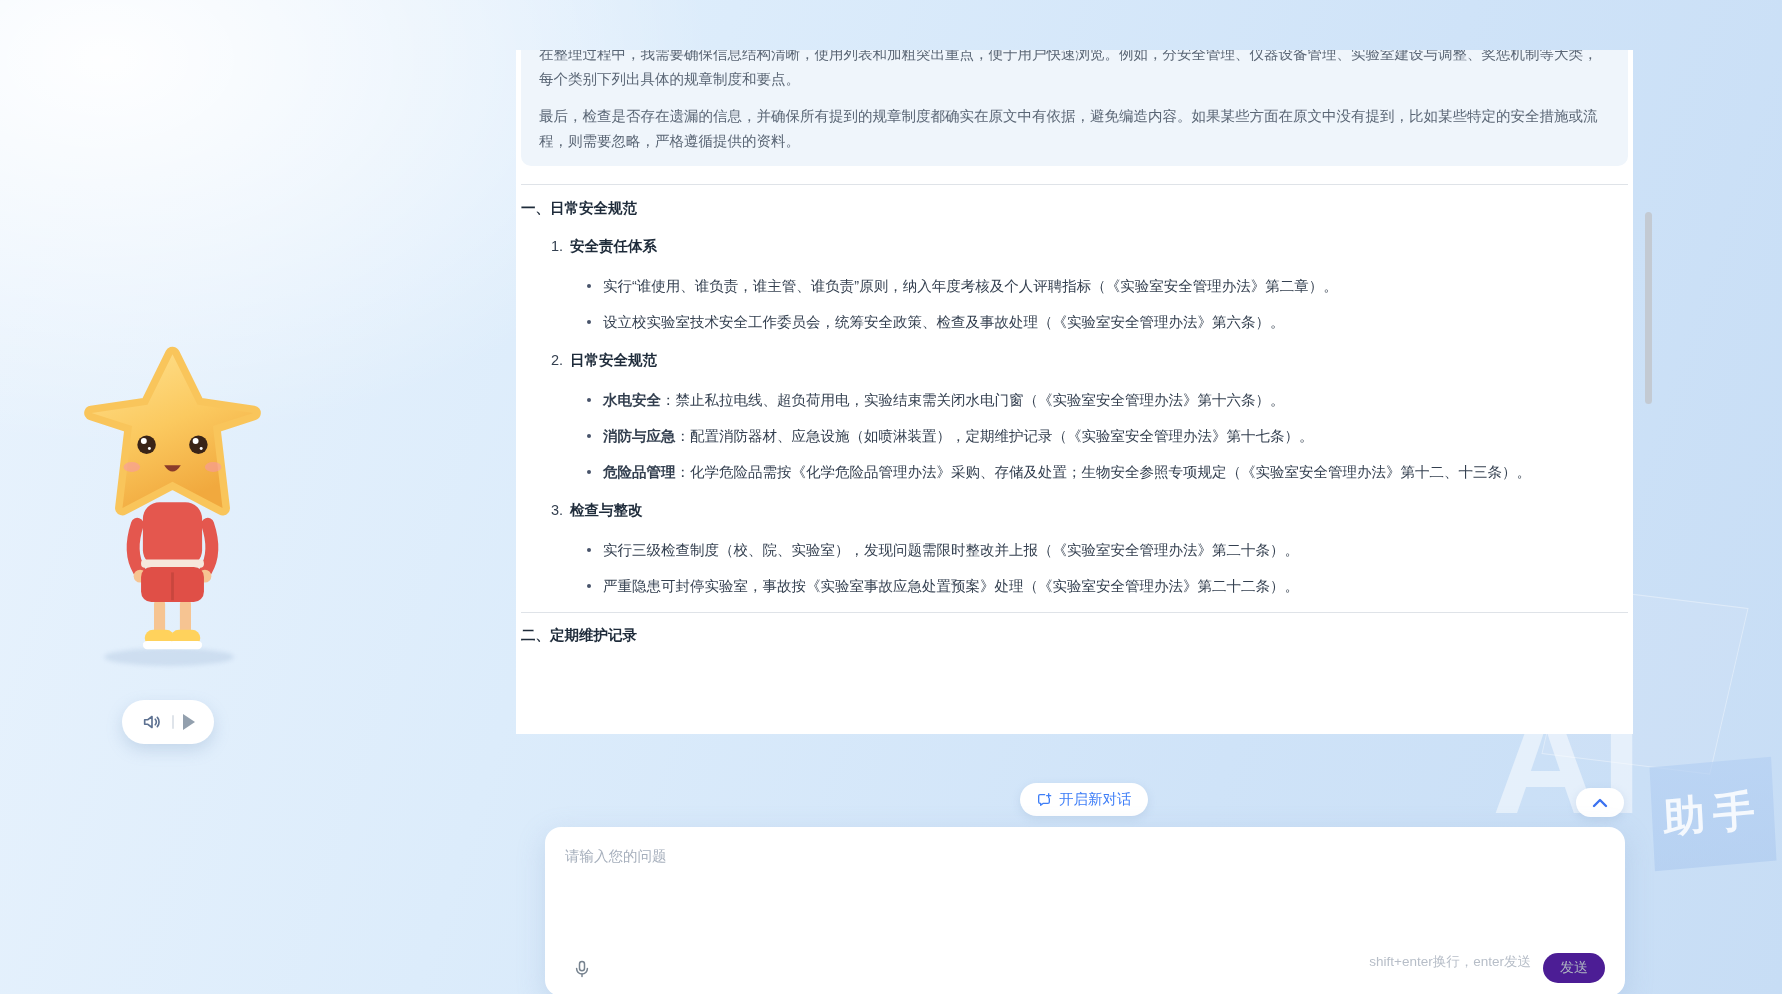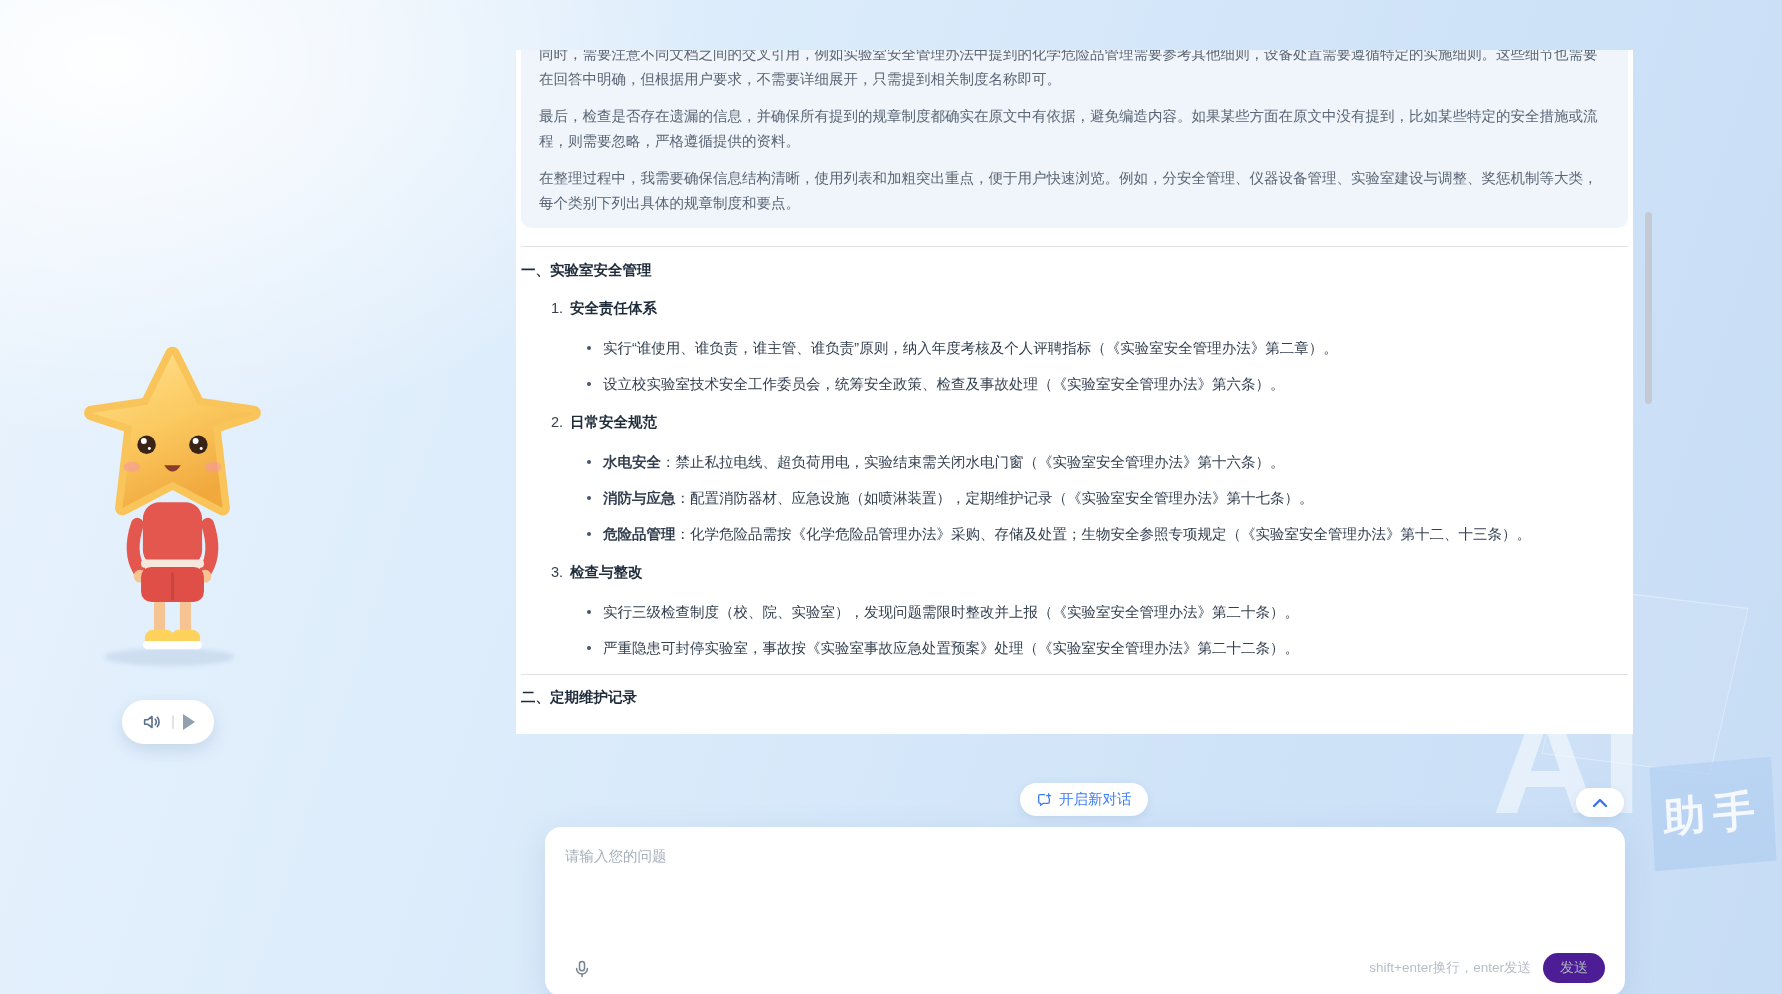--- a/index.html
+++ b/index.html
@@ -63,21 +63,21 @@
               border:0; border-radius:15px; display:flex; align-items:center; justify-content:center;
               box-shadow:0 3px 10px rgba(120,150,190,.2); cursor:pointer; }
   .input-card { position:absolute; left:545px; top:827px; width:1080px; height:169px; background:#fff;
                 border-radius:16px; box-shadow:0 8px 28px rgba(140,170,210,.3); }
   .q-input { position:absolute; left:6px; top:6px; width:900px; height:100px; border:0; outline:none;
              resize:none; background:transparent; padding:14px 14px; font:14.5px "Liberation Sans","DejaVu Sans",sans-serif;
              color:#333f4f; }
   .q-input::placeholder { color:#a6afbc; }
   .mic-btn { position:absolute; left:24px; bottom:14px; width:26px; height:26px; border:0; background:transparent;
              cursor:pointer; display:flex; align-items:center; justify-content:center; }
-  .send-row { position:absolute; right:20px; bottom:13px; display:flex; align-items:center; gap:12px; }
+  .send-row { position:absolute; right:20px; bottom:13px; display:flex; align-items:flex-start; gap:12px; }
   .send-hint { color:#b7bec8; font-size:13.5px; }
   .send-btn { width:62px; height:30px; border:0; border-radius:15px; background:#4c1d95; color:#aeb6c0;
               font-size:14px; cursor:default; font-family:inherit; }
 </style>
 </head>
 <body>
 
 <div class="wm-cube"></div>
 <div class="wm-ai">AI</div>
 <div class="wm-panel">
@@ -135,27 +135,26 @@
       <path d="M15.5 9a4.2 4.2 0 0 1 0 6"></path>
       <path d="M17.8 7a7.5 7.5 0 0 1 0 10"></path>
     </svg>
   </span>
   <span class="audio-divider"></span>
   <span class="play-tri" style="cursor:pointer;"></span>
 </div>
 
 <div class="chat-panel">
   <div class="thinking">
-    <p>同时，需要注意不同文档之间的交叉引用，例如实验室安全管理办法中提到的化学危险品管理需要参考其他细则，设备处置需要遵循特定的实施细则。这些细节也需要在回答中明确，但根据用户要求，不需要详细展开，只需提到相关制度名称即可。</p>
+    <p>在整理过程中，我需要确保信息结构清晰，使用列表和加粗突出重点，便于用户快速浏览。例如，分安全管理、仪器设备管理、实验室建设与调整、奖惩机制等大类，每个类别下列出具体的规章制度和要点。</p>
     <p>最后，检查是否存在遗漏的信息，并确保所有提到的规章制度都确实在原文中有依据，避免编造内容。如果某些方面在原文中没有提到，比如某些特定的安全措施或流程，则需要忽略，严格遵循提供的资料。</p>
-    <p>在整理过程中，我需要确保信息结构清晰，使用列表和加粗突出重点，便于用户快速浏览。例如，分安全管理、仪器设备管理、实验室建设与调整、奖惩机制等大类，每个类别下列出具体的规章制度和要点。</p>
   </div>
   <div class="answer">
     <hr class="rule">
-    <div class="sec">一、实验室安全管理</div>
+    <div class="sec">一、日常安全规范</div>
 
     <div class="group-head">
       <span class="gnum">1.</span><span class="gtitle">安全责任体系</span>
     </div>
     <div class="bullets">
       <div class="bitem"><span class="b"></span><span>实行“谁使用、谁负责，谁主管、谁负责”原则，纳入年度考核及个人评聘指标（《实验室安全管理办法》第二章）。</span></div>
       <div class="bitem"><span class="b"></span><span>设立校实验室技术安全工作委员会，统筹安全政策、检查及事故处理（《实验室安全管理办法》第六条）。</span></div>
     </div>
 
     <div class="group-head">

